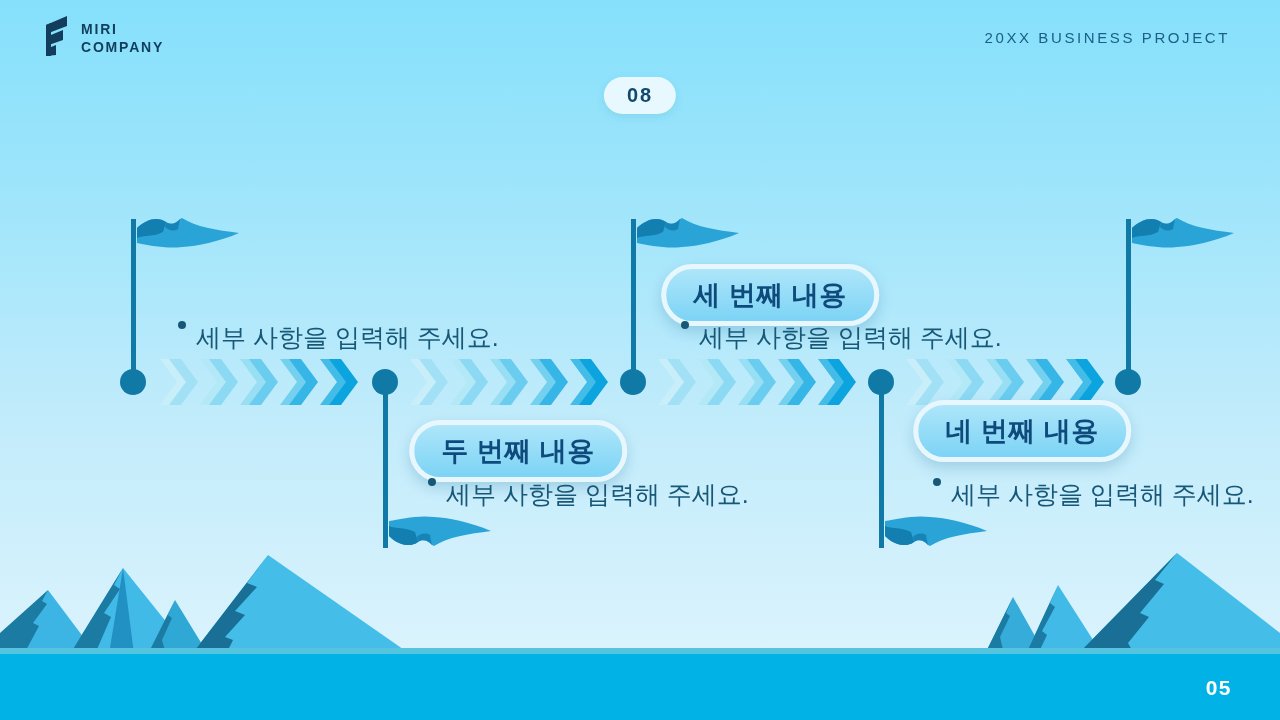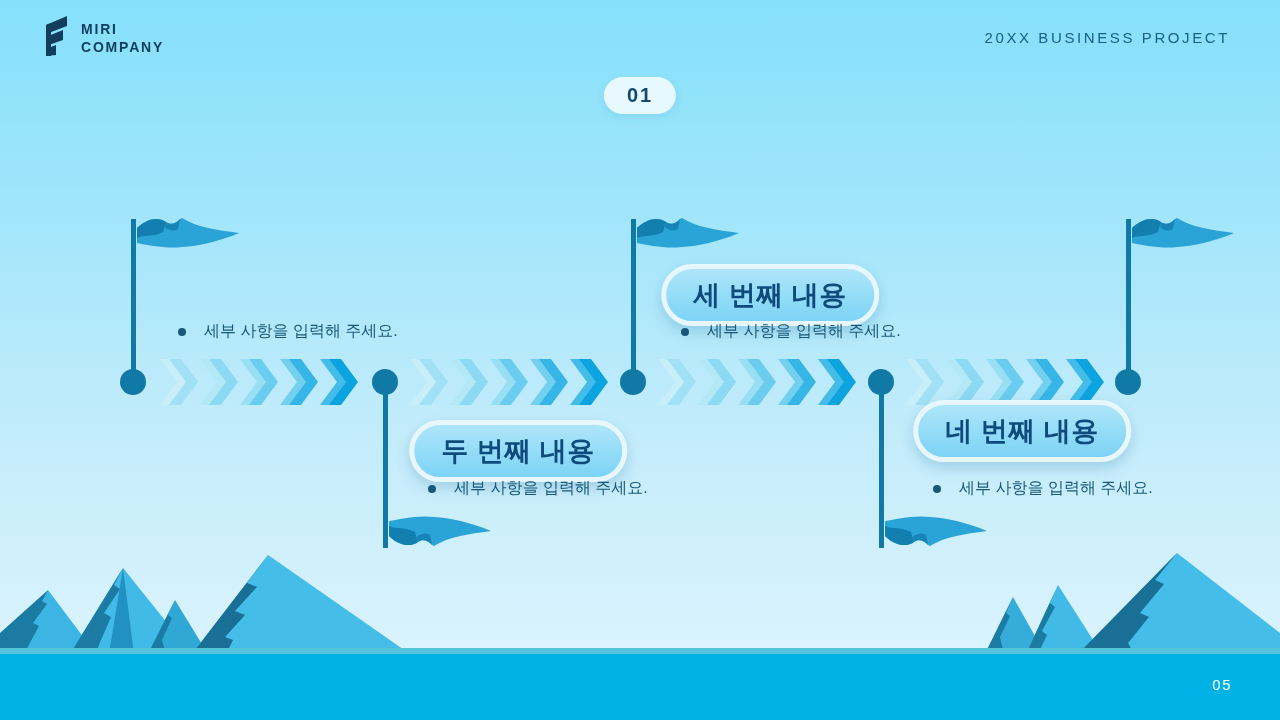--- a/index.html
+++ b/index.html
@@ -27,28 +27,28 @@
   .chev { width:38px; height:46px; }
   .g1{--c1:#c8eef9;--c2:#a2e1f5} .g2{--c1:#b3e8f7;--c2:#8cd9f3}
   .g3{--c1:#99dff4;--c2:#6accee} .g4{--c1:#74d0ef;--c2:#35b6e6}
   .g5{--c1:#43bde8;--c2:#0ca4de}
   
   .label-pill { position:absolute; transform:translateX(-50%); white-space:nowrap;
     padding:8px 27px; border-radius:999px; border:5px solid #e7f7fd;
     background:linear-gradient(180deg,#aee6fa,#7cd3f5);
     color:#0e4b7c; font-weight:bold; font-size:27px; letter-spacing:0.5px;
     box-shadow:0 6px 14px rgba(18,104,150,0.22); }
-  .detail { position:absolute; display:flex; align-items:center; gap:18px; color:#175878; font-size:16px; }
+  .detail { position:absolute; display:flex; gap:10px; color:#175878; font-size:25px; }
   .detail .bullet-dot { width:8px; height:8px; border-radius:50%; background:#175878; flex:none; }
   
   .mountains { position:absolute; top:545px; height:109px; }
   .footer-strip { position:absolute; left:0; top:648px; width:1280px; height:7px; background:#55c4df; }
   .footer { position:absolute; left:0; top:654px; width:1280px; height:66px; background:#00b2e5; color:#ffffff; }
   .footer-caption { position:absolute; left:40px; top:23px; font-size:14.5px; font-weight:bold; letter-spacing:0.4px; }
-  .page-number { position:absolute; right:48px; top:22px; font-size:15px; font-weight:normal; letter-spacing:1.5px;margin-left:12px; }
+  .page-number { position:absolute; right:48px; top:22px; font-size:21px; font-weight:bold; letter-spacing:1.5px;margin-left:12px; }
 </style>
 </head>
 <body>
 
 <div class="slide">
 
   <svg width="0" height="0" style="position:absolute">
     <defs>
       <symbol id="chev-glyph" viewBox="0 0 38 46">
         <polygon points="0,0 12,0 29,23 12,46 0,46 17,23" style="fill:var(--c1)"></polygon>
@@ -67,21 +67,21 @@
       <polygon points="6,9 27,0 27,10 6,18" fill="#123d5d"></polygon>
       <polygon points="6,21 23,14 23,24 6,30" fill="#123d5d"></polygon>
       <polygon points="6,33 16,29 16,39 6,40" fill="#123d5d"></polygon>
       <polygon points="6,9 11,7 11,40 6,40" fill="#123d5d"></polygon>
     </svg>
     <div class="logo-text">MIRI
 COMPANY</div>
   </div>
   <div class="project-label">20XX BUSINESS PROJECT</div>
 
-  <div class="num-badge">01</div>
+  <div class="num-badge">08</div>
 
   <div class="pole" style="left:131px;top:219px;height:163px"></div>
   <div class="pole" style="left:631px;top:219px;height:163px"></div>
   <div class="pole" style="left:1126px;top:219px;height:163px"></div>
   <div class="pole" style="left:383px;top:382px;height:166px"></div>
   <div class="pole" style="left:879px;top:382px;height:166px"></div>
 
   <div class="flag" style="left:136px;top:216px"><svg width="104" height="44">
         <use href="#flag-glyph"></use>
       </svg></div>

